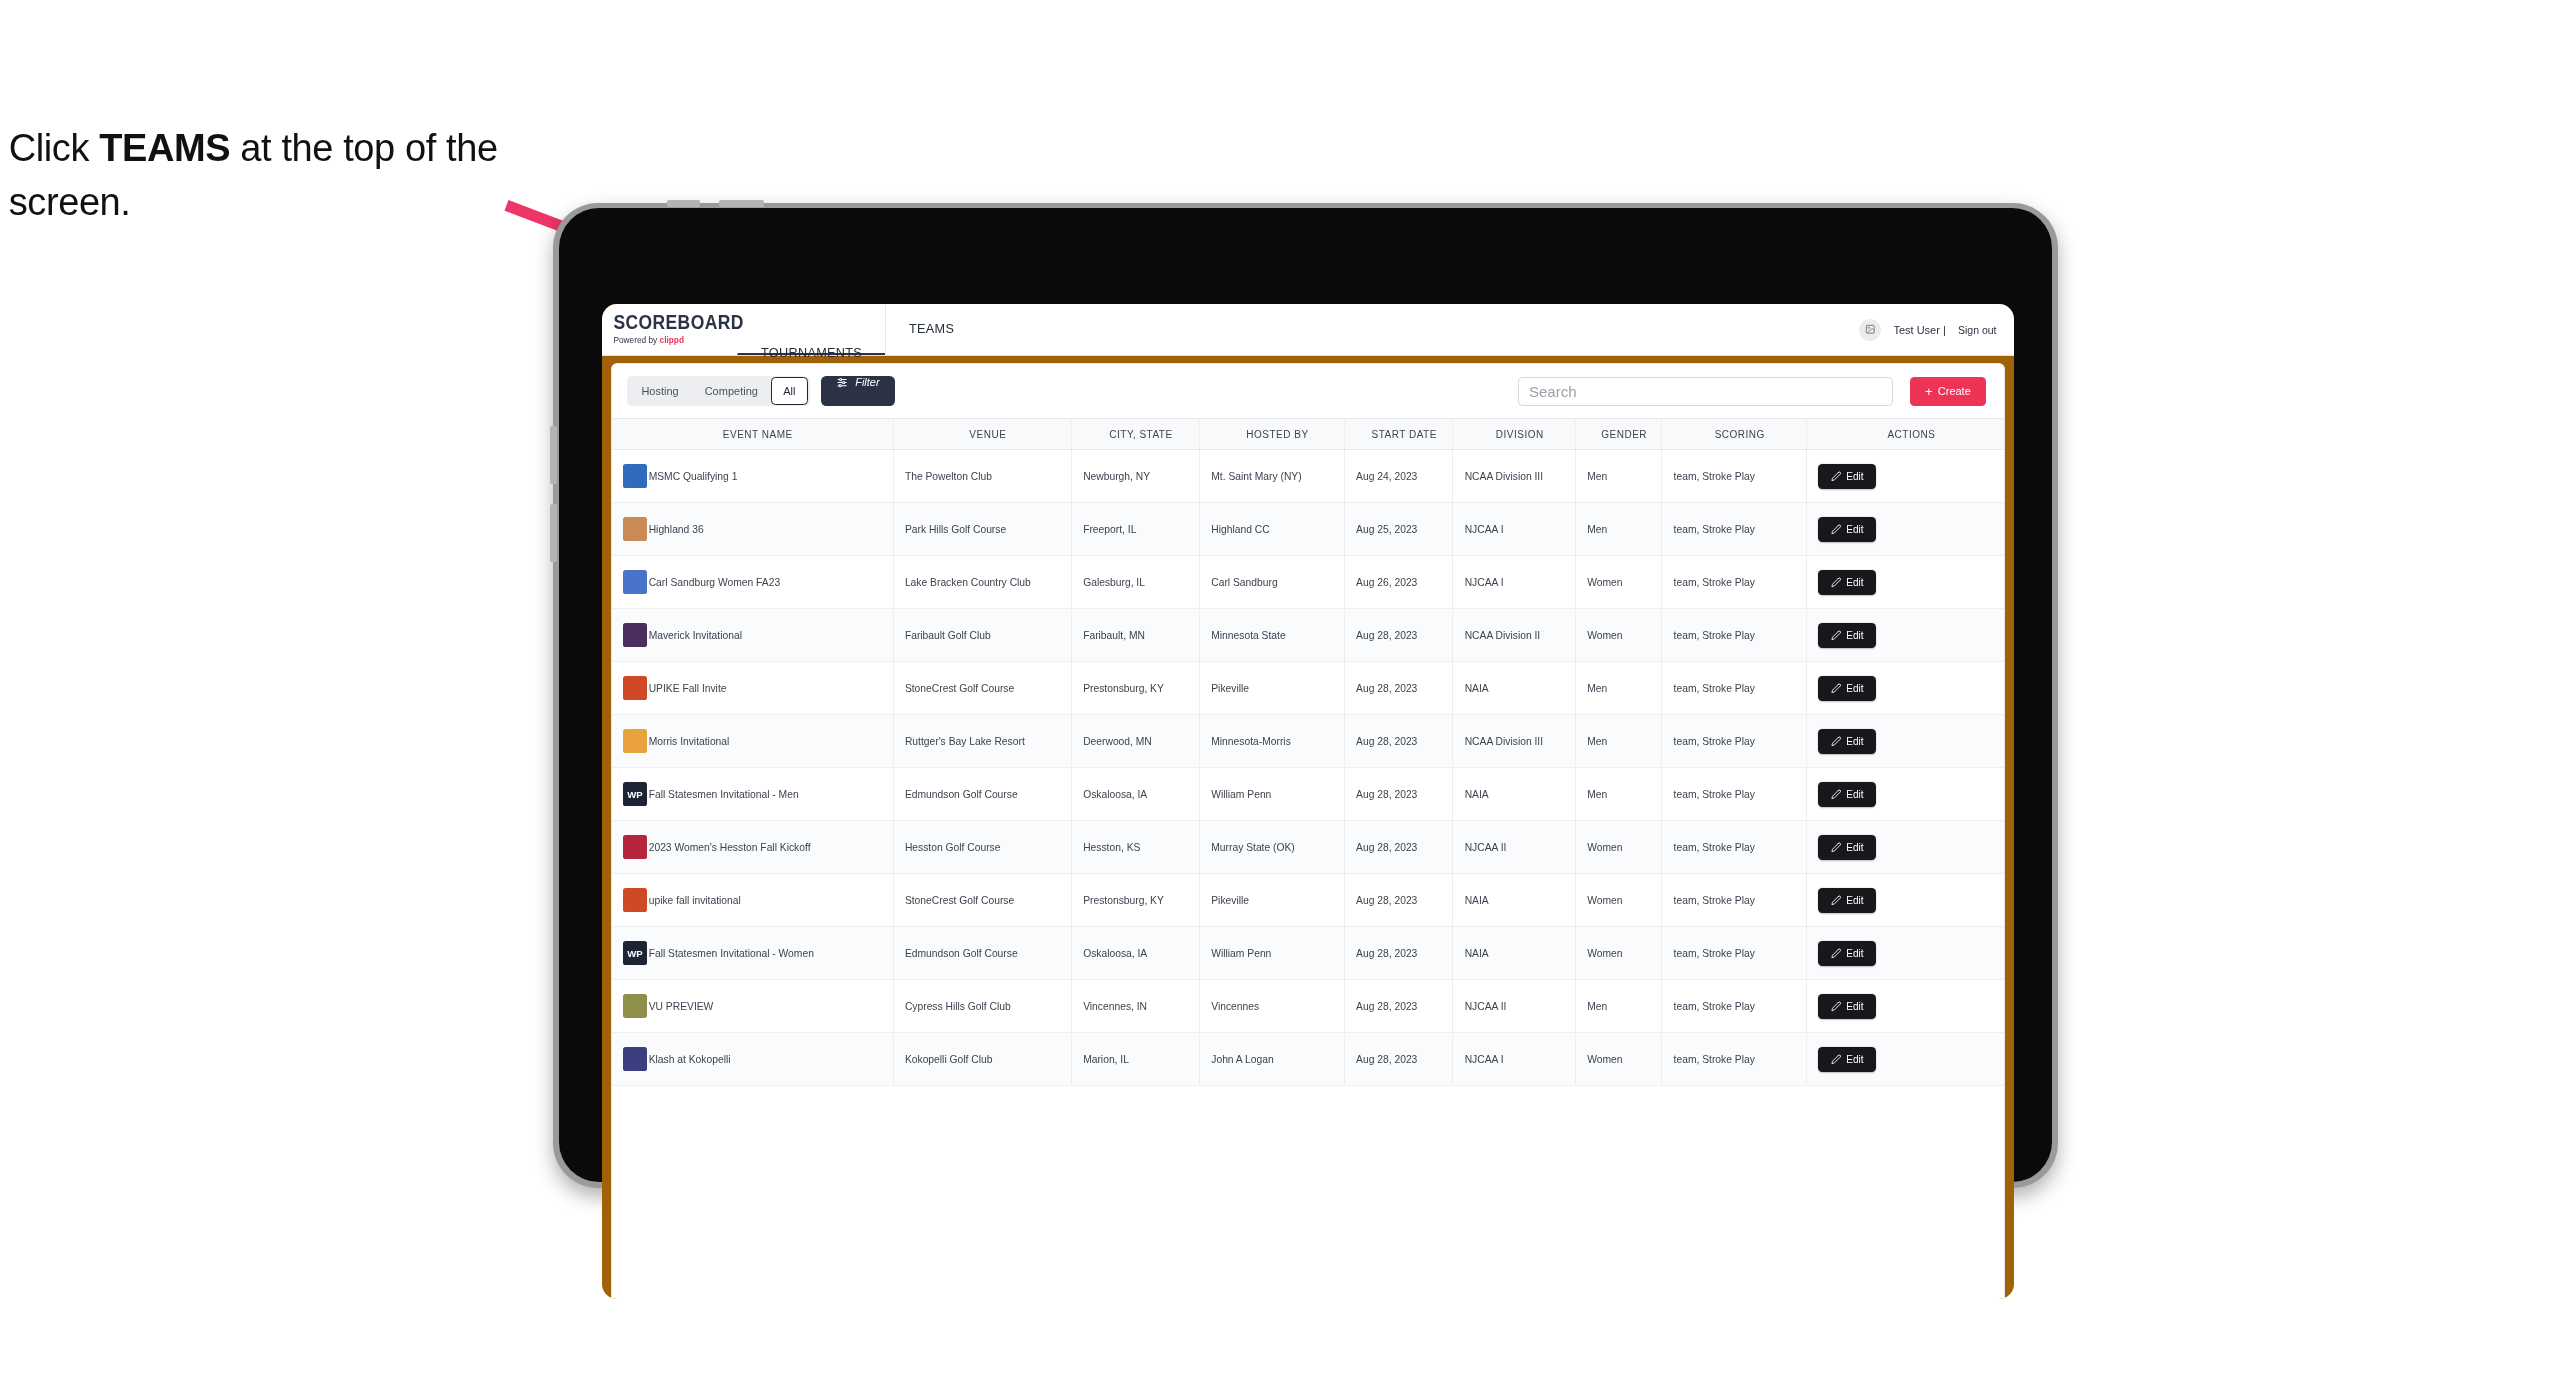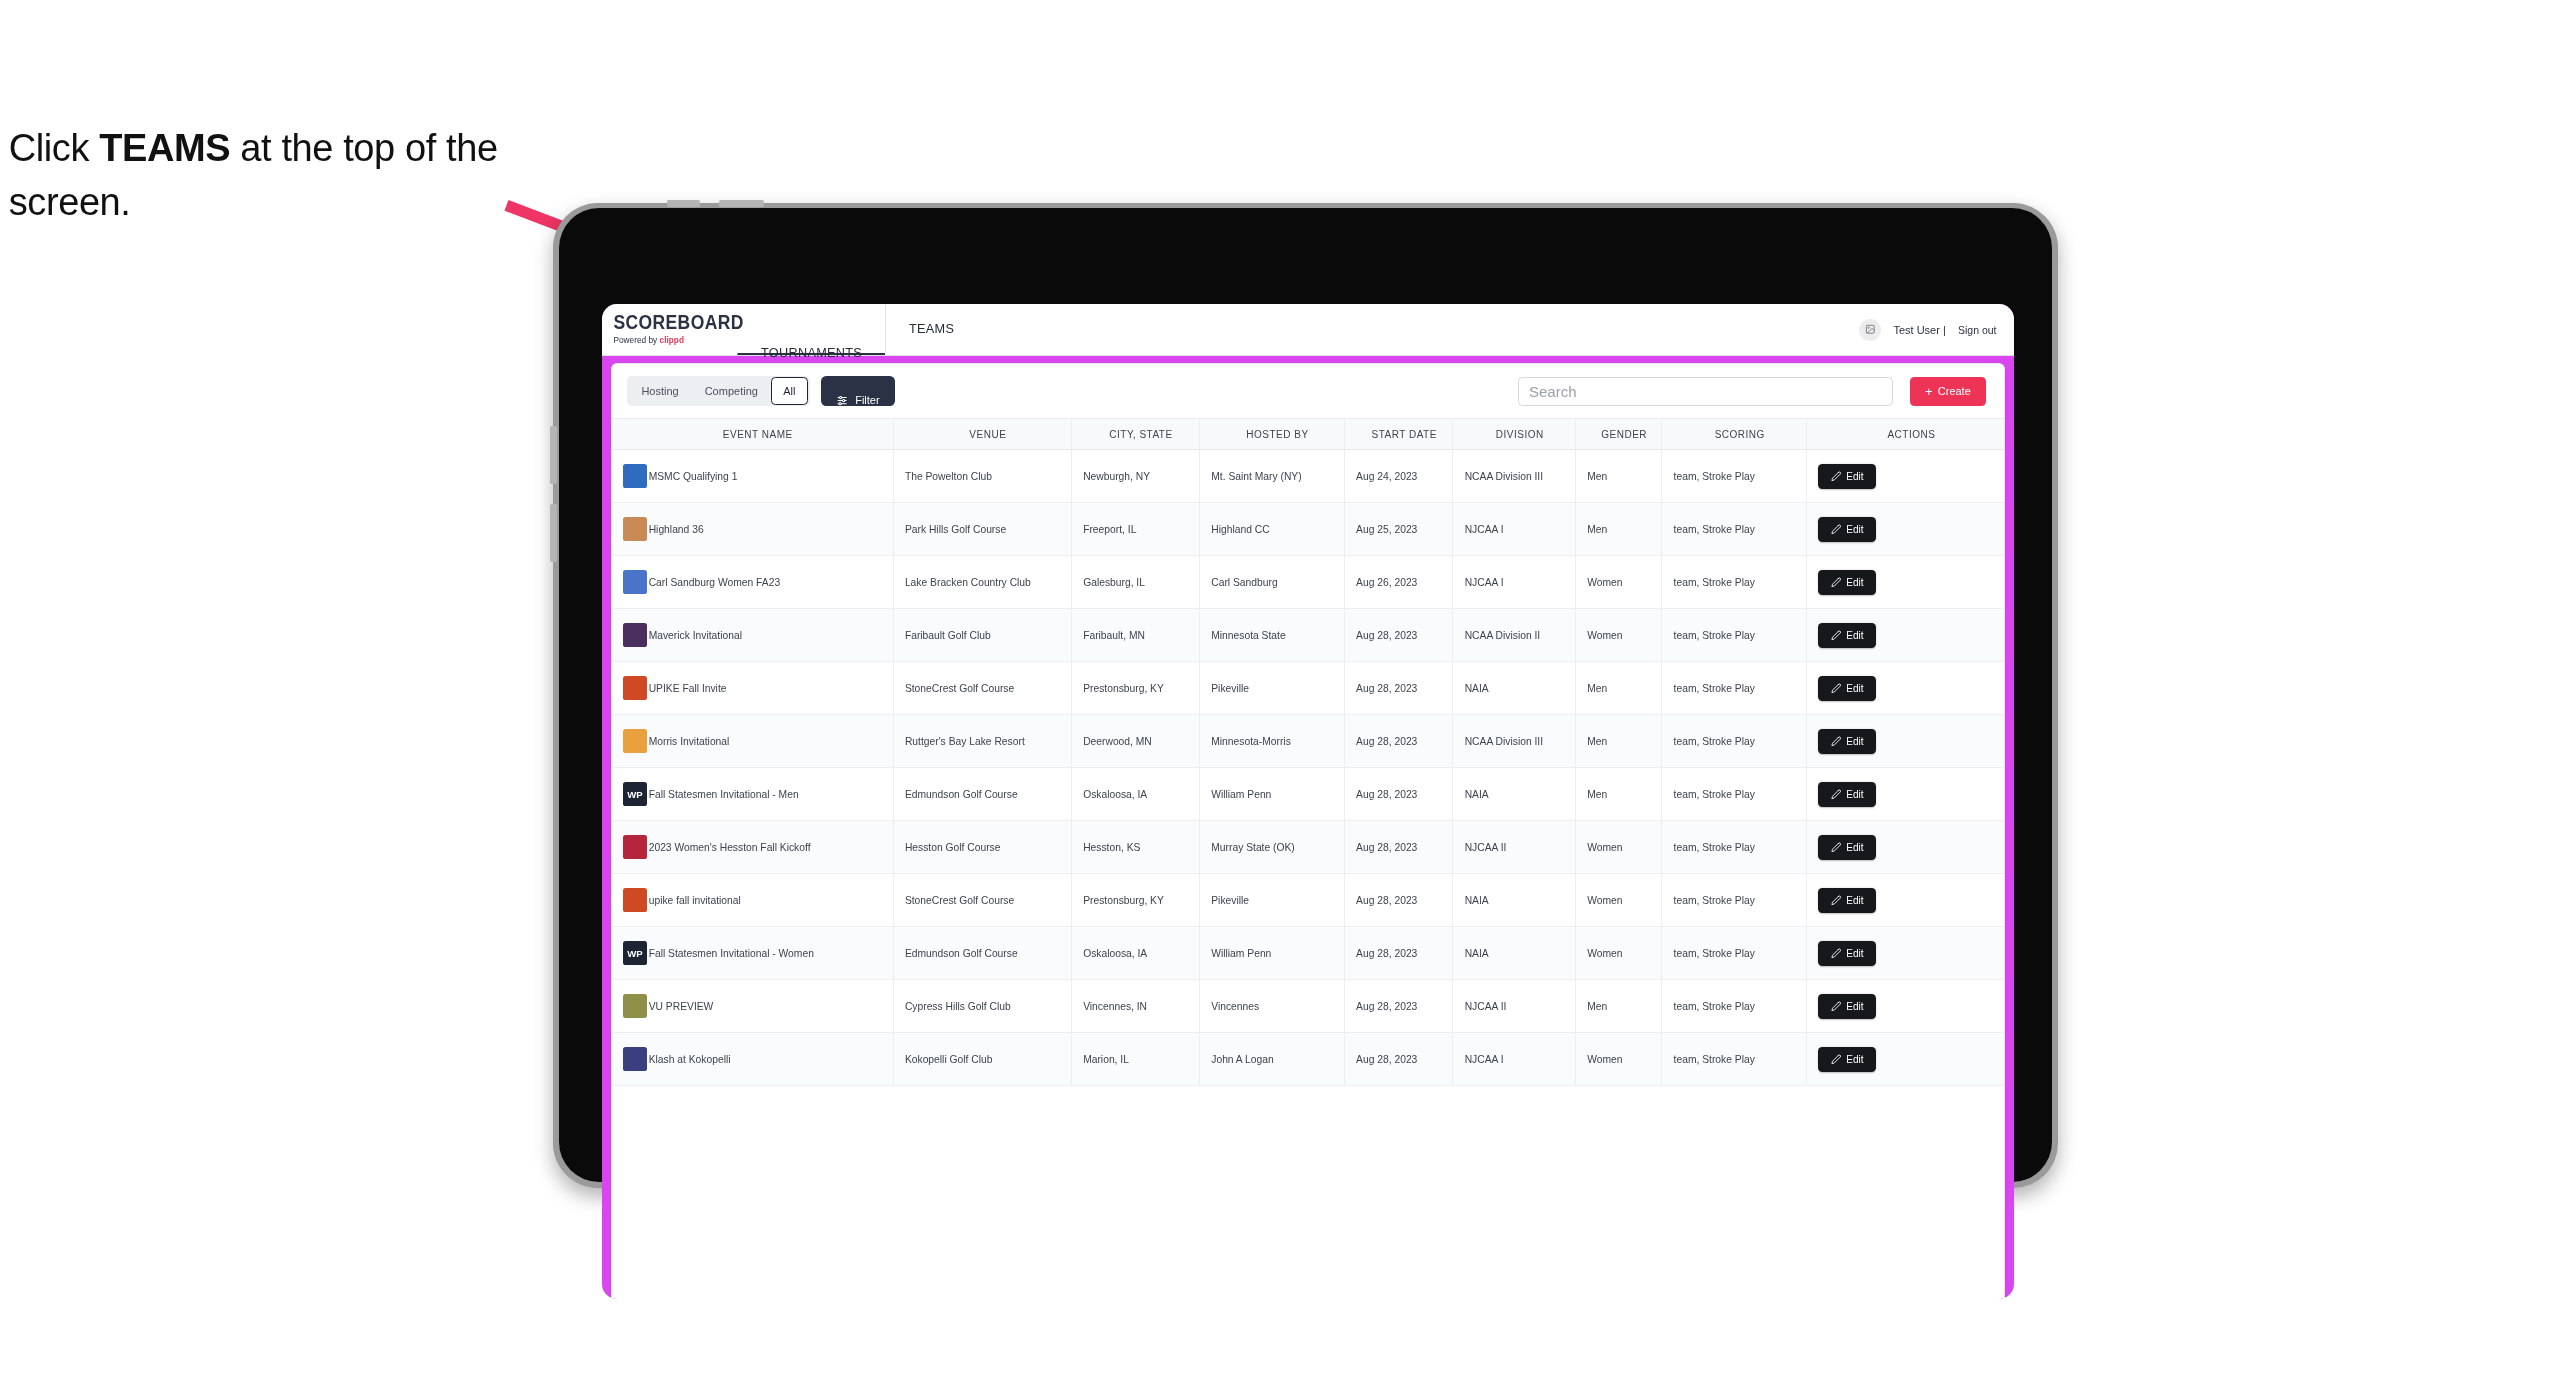--- a/index.html
+++ b/index.html
@@ -76,21 +76,21 @@
   #sensor-4 { left: 618px; top: 727px; width: 23px; height: 23px; }
   #sensor-5 { left: 618px; top: 761px; width: 23px; height: 23px; }
 
   
   #screen {
     position: absolute;
     left: 602px;
     top: 304px;
     width: 1412px;
     height: 995px;
-    background: #d946ef;
+    background: #a16207;
     overflow: hidden;
     border-radius: 15px;
   }
 
   
   #topbar {
     position: relative;
     height: 51px;
     background: #ffffff;
     border-bottom: 0.9px solid #dcdfe3;
@@ -198,27 +198,28 @@
     font-weight: 400;
     padding: 0 11.4px;
   }
   #filter-btn {
     margin-left: 11.4px;
     background: #2b3245;
     color: #ffffff;
     height: 30px;
     border-radius: 5.2px;
     display: flex;
-    align-items: flex-end;
+    align-items: flex-start;
     gap: 7px;
     padding: 0 15px;
     font-size: 11px;
     cursor: pointer;
     border: none;
     font-family: inherit;
+    font-style: italic;
   }
   #toolbar-mid { flex: 1; }
   #search-input {
     width: 375px;
     height: 29px;
     border: 0.9px solid #d5d8dd;
     border-radius: 4.4px;
     padding: 0 10.5px;
     font-size: 15px;
     color: #333;

